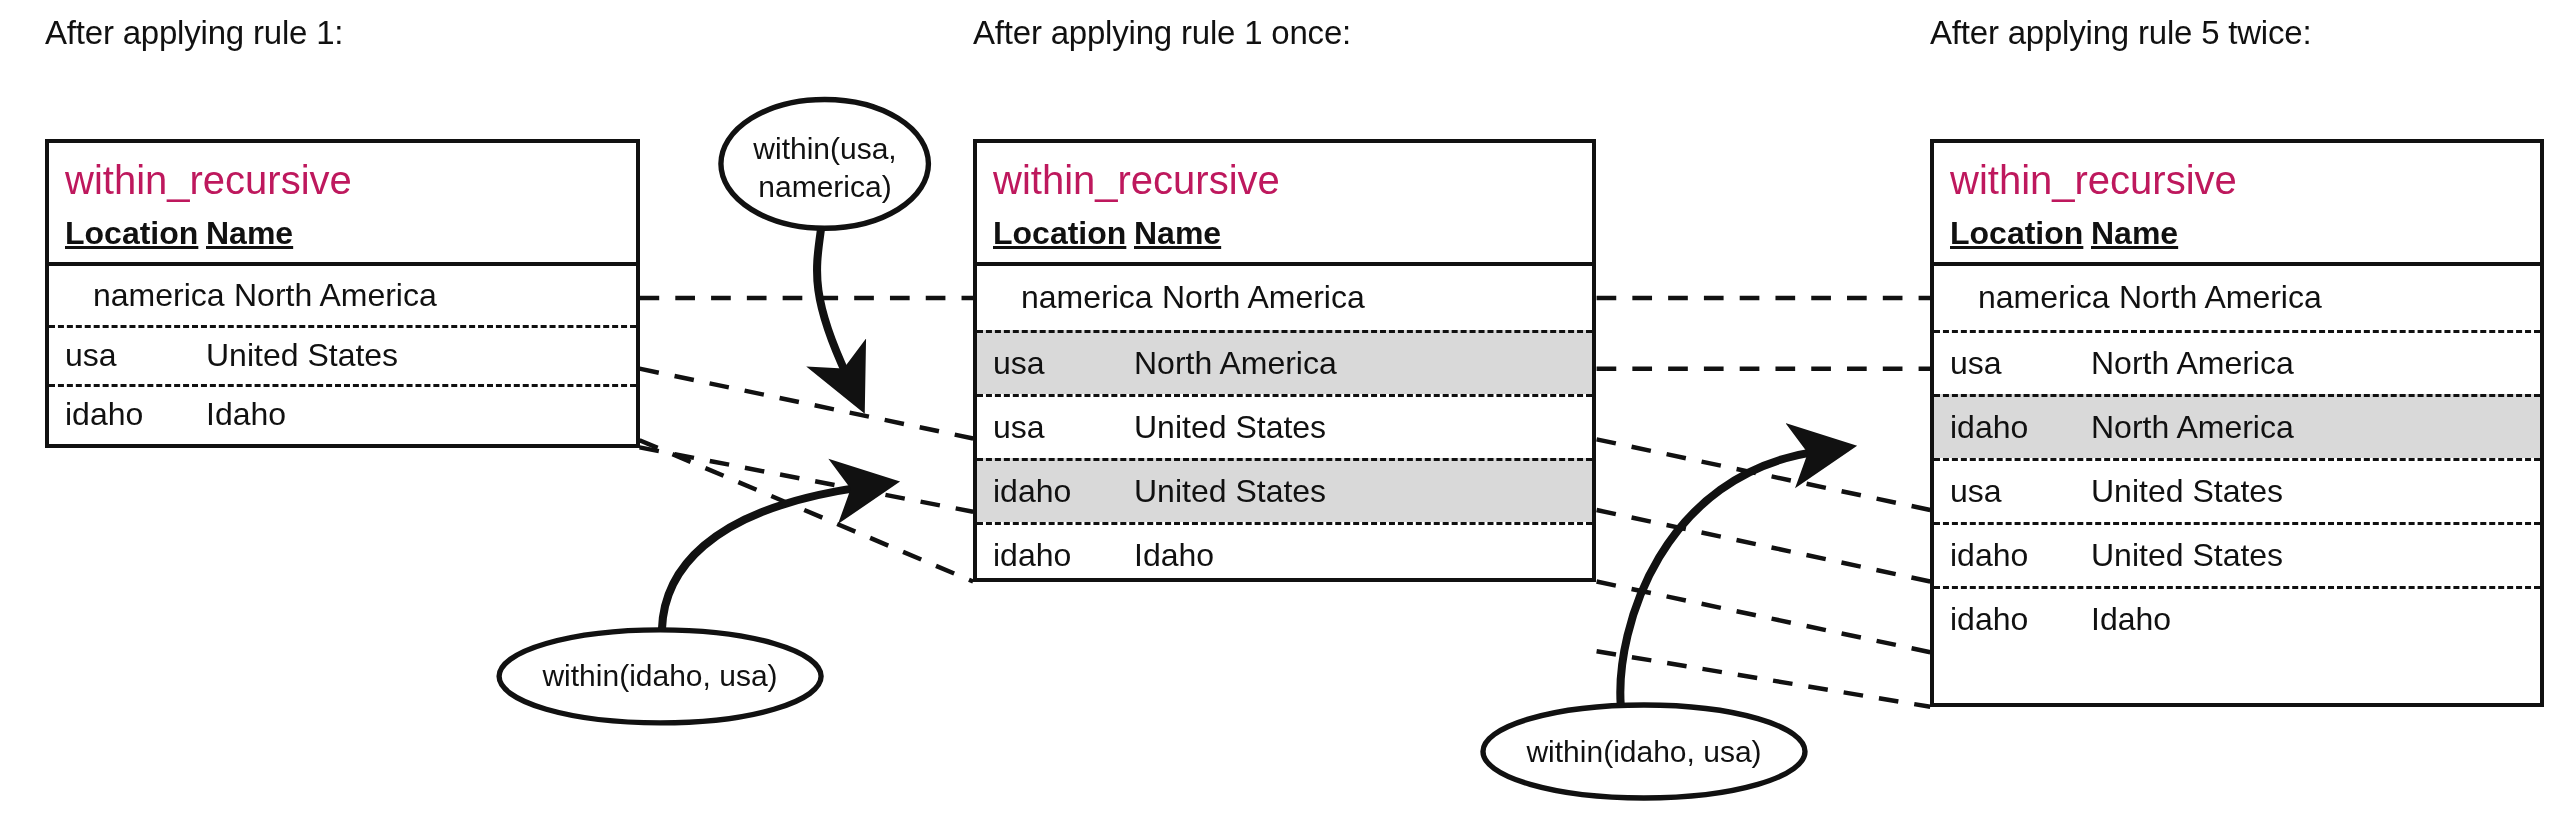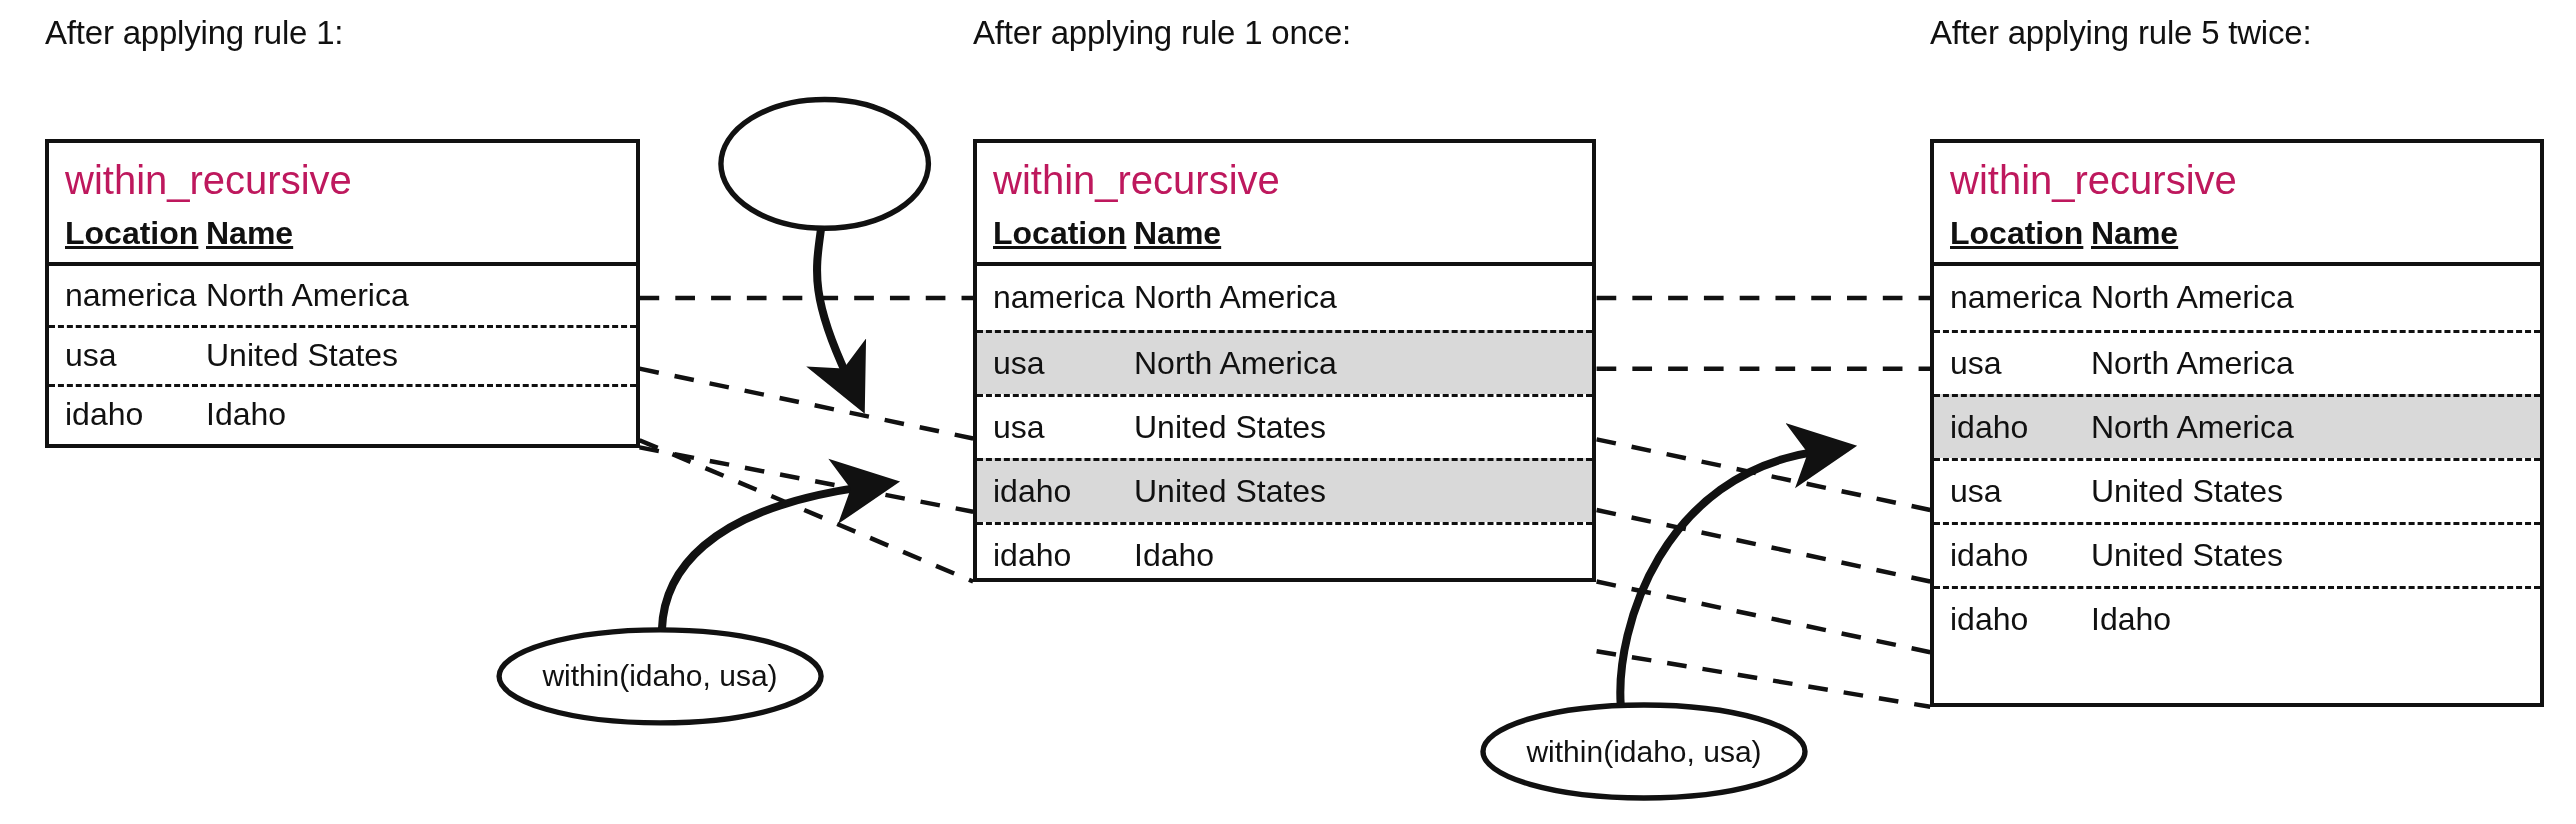--- a/index.html
+++ b/index.html
@@ -56,21 +56,21 @@
   .row{
     display:flex;
     align-items:center;
     box-sizing:border-box;
     padding-left:16px;
     font-size:32px;
     line-height:1.1;
     color:#111;
     border-top:3.6px dashed #111;
   }
-  .row.first{border-top:none;}
+  .row.first{border-top:none;margin-left:28px;}
   .row.hl{background:#d9d9d9;}
   .c-loc{flex:0 0 auto;}
   .c-name{flex:0 0 auto;}
 </style>
 </head>
 <body>
 
 <div id="stage">
 
   <svg id="overlay" viewBox="0 0 2880 922">
@@ -209,20 +209,25 @@
           <span class="c-name">United States</span>
         </div>
         <div class="row" style="height:64px;">
           <span class="c-loc" style="width:141px;">idaho</span>
           <span class="c-name">Idaho</span>
         </div>
       </div>
     </div>
   </div>
 
+  <div style="position:absolute;left:721px;top:130px;width:208px;text-align:center;
+              font-size:30px;line-height:1.25;color:#111;">
+    <div>within(usa,</div>
+    <div>namerica)</div>
+  </div>
 
   <div style="position:absolute;left:499px;top:657px;width:322px;text-align:center;
               font-size:30px;line-height:1.25;color:#111;">
     <div>within(idaho, usa)</div>
   </div>
 
   <div style="position:absolute;left:1483px;top:733px;width:322px;text-align:center;
               font-size:30px;line-height:1.25;color:#111;">
     <div>within(idaho, usa)</div>
   </div>

